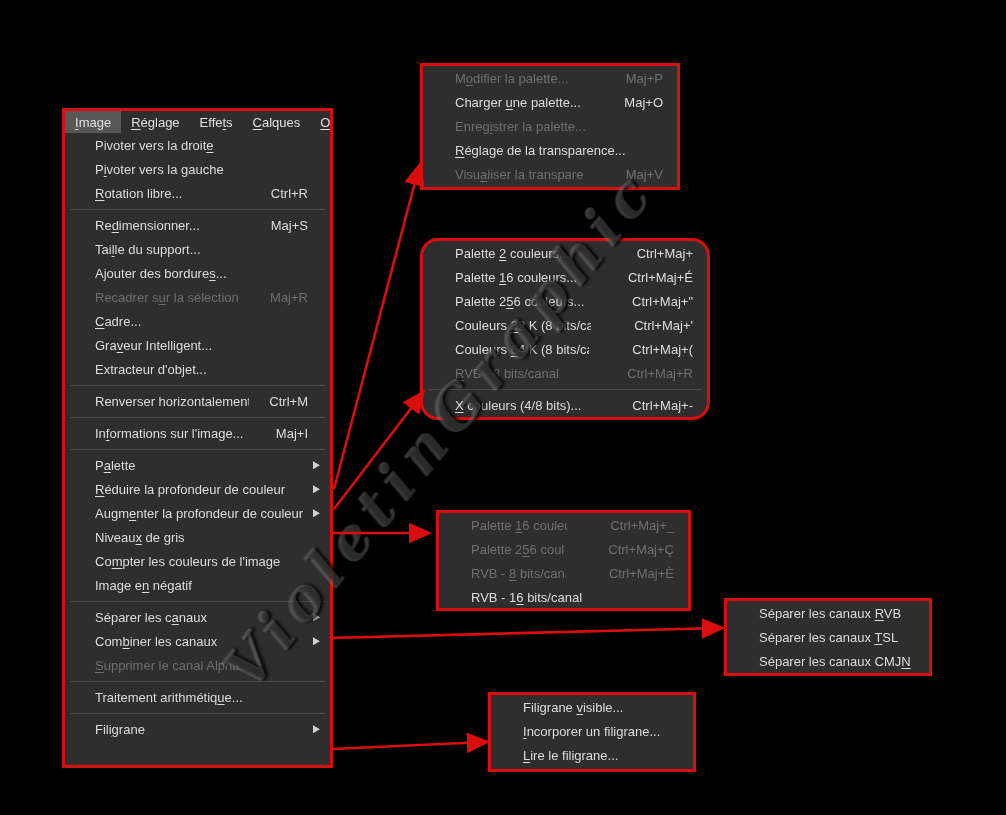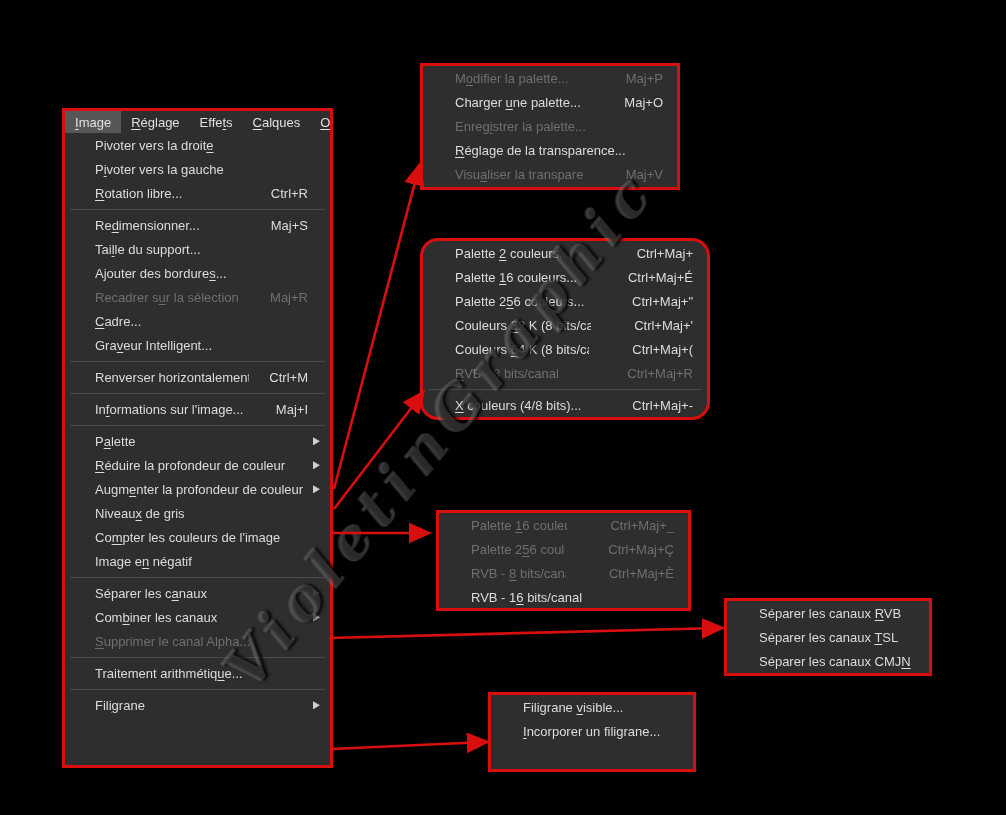--- a/index.html
+++ b/index.html
@@ -112,20 +112,24 @@
         <span class="sub-arrow"></span>
       </div>
       <div class="menu-item">
         <span class="label"><span class="u">C</span>adre...</span>
         <span class="sub-arrow"></span>
       </div>
       <div class="menu-item">
         <span class="label">Gra<span class="u">v</span>eur Intelligent...</span>
         <span class="sub-arrow"></span>
       </div>
+      <div class="menu-item">
+        <span class="label">Extracteur d'objet...</span>
+        <span class="sub-arrow"></span>
+      </div>
       <div class="menu-sep">
         <div class="line"></div>
       </div>
       <div class="menu-item">
         <span class="label">Renverser horizontalement</span>
         <span class="shortcut">Ctrl+M</span>
         <span class="sub-arrow"></span>
       </div>
       <div class="menu-sep">
         <div class="line"></div>
@@ -287,20 +291,23 @@
     </div>
 </div>
 
 <div class="menu-window" id="win-wmark">
   <div class="menu-panel pad-sub">
       <div class="menu-item">
         <span class="label">Filigrane <span class="u">v</span>isible...</span>
       </div>
       <div class="menu-item">
         <span class="label"><span class="u">I</span>ncorporer un filigrane...</span>
+      </div>
+      <div class="menu-item">
+        <span class="label"><span class="u">L</span>ire le filigrane...</span>
       </div>
     </div>
 </div>
 
 <div id="watermark">VioletinGraphic</div>
 
 <svg id="arrow-layer" width="1006" height="815">
   <defs>
     <marker id="ah" markerWidth="9" markerHeight="8" refX="7" refY="4" orient="auto">
       <path d="M0,0 L9,4 L0,8 Z" fill="#d90f0f"></path>

